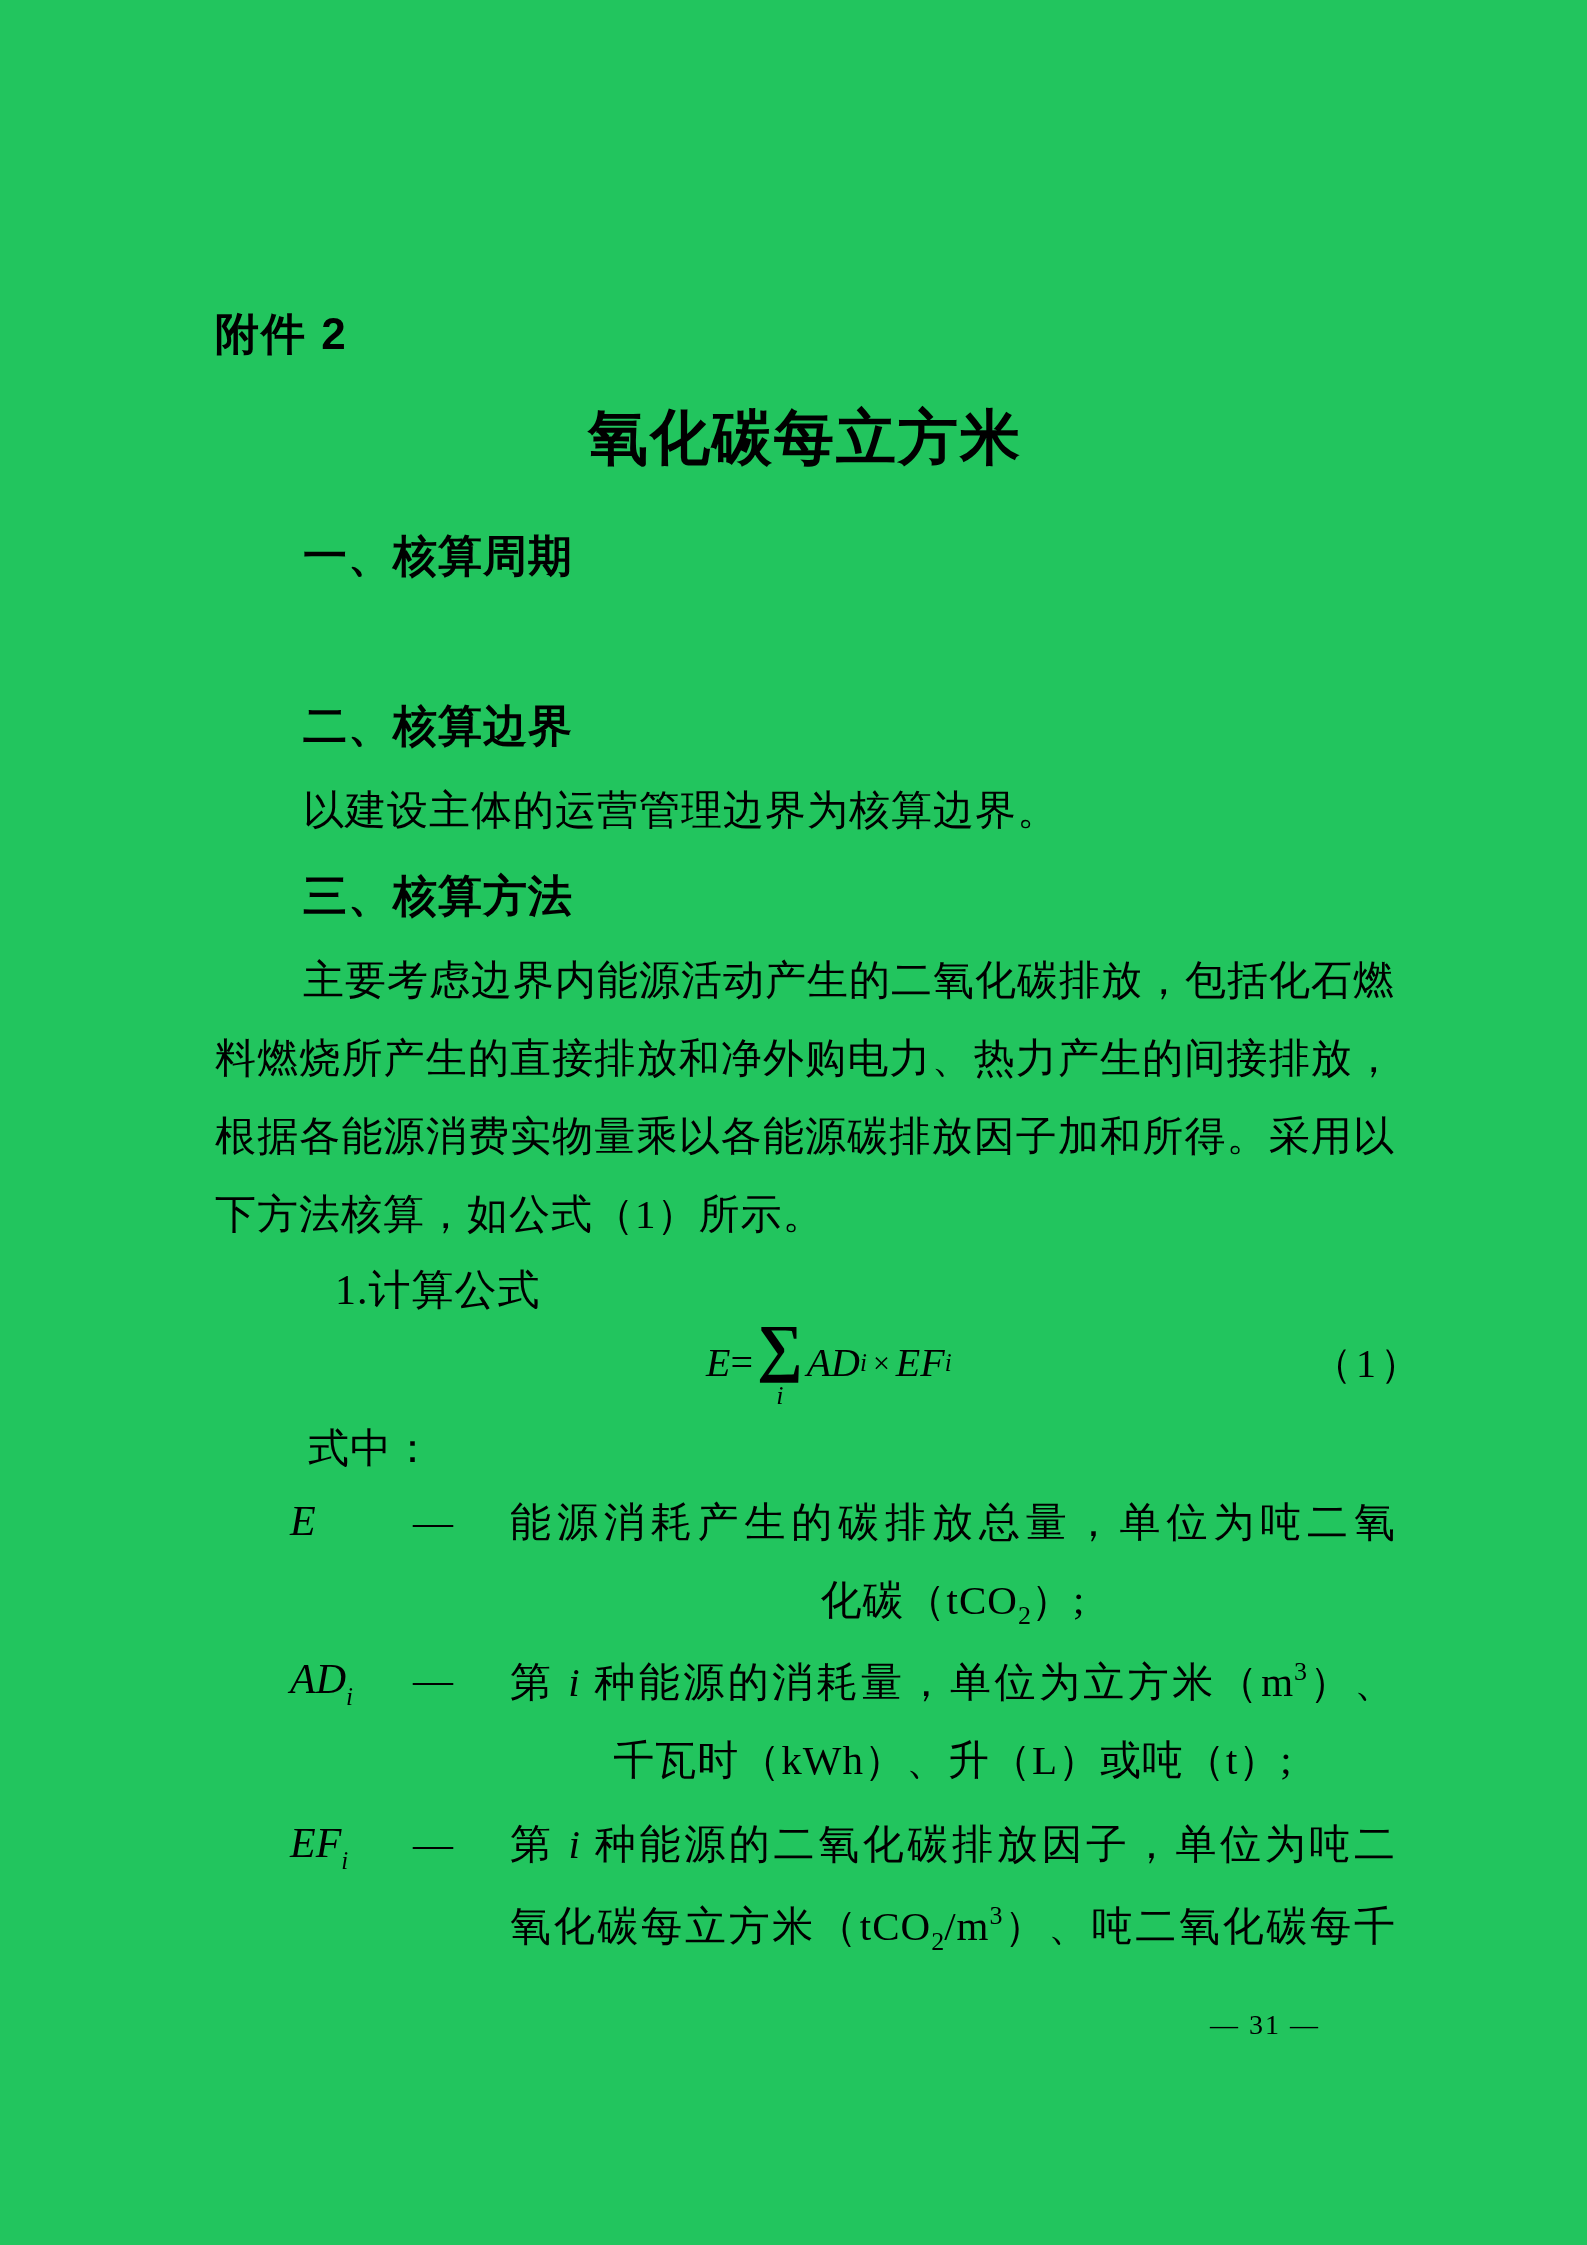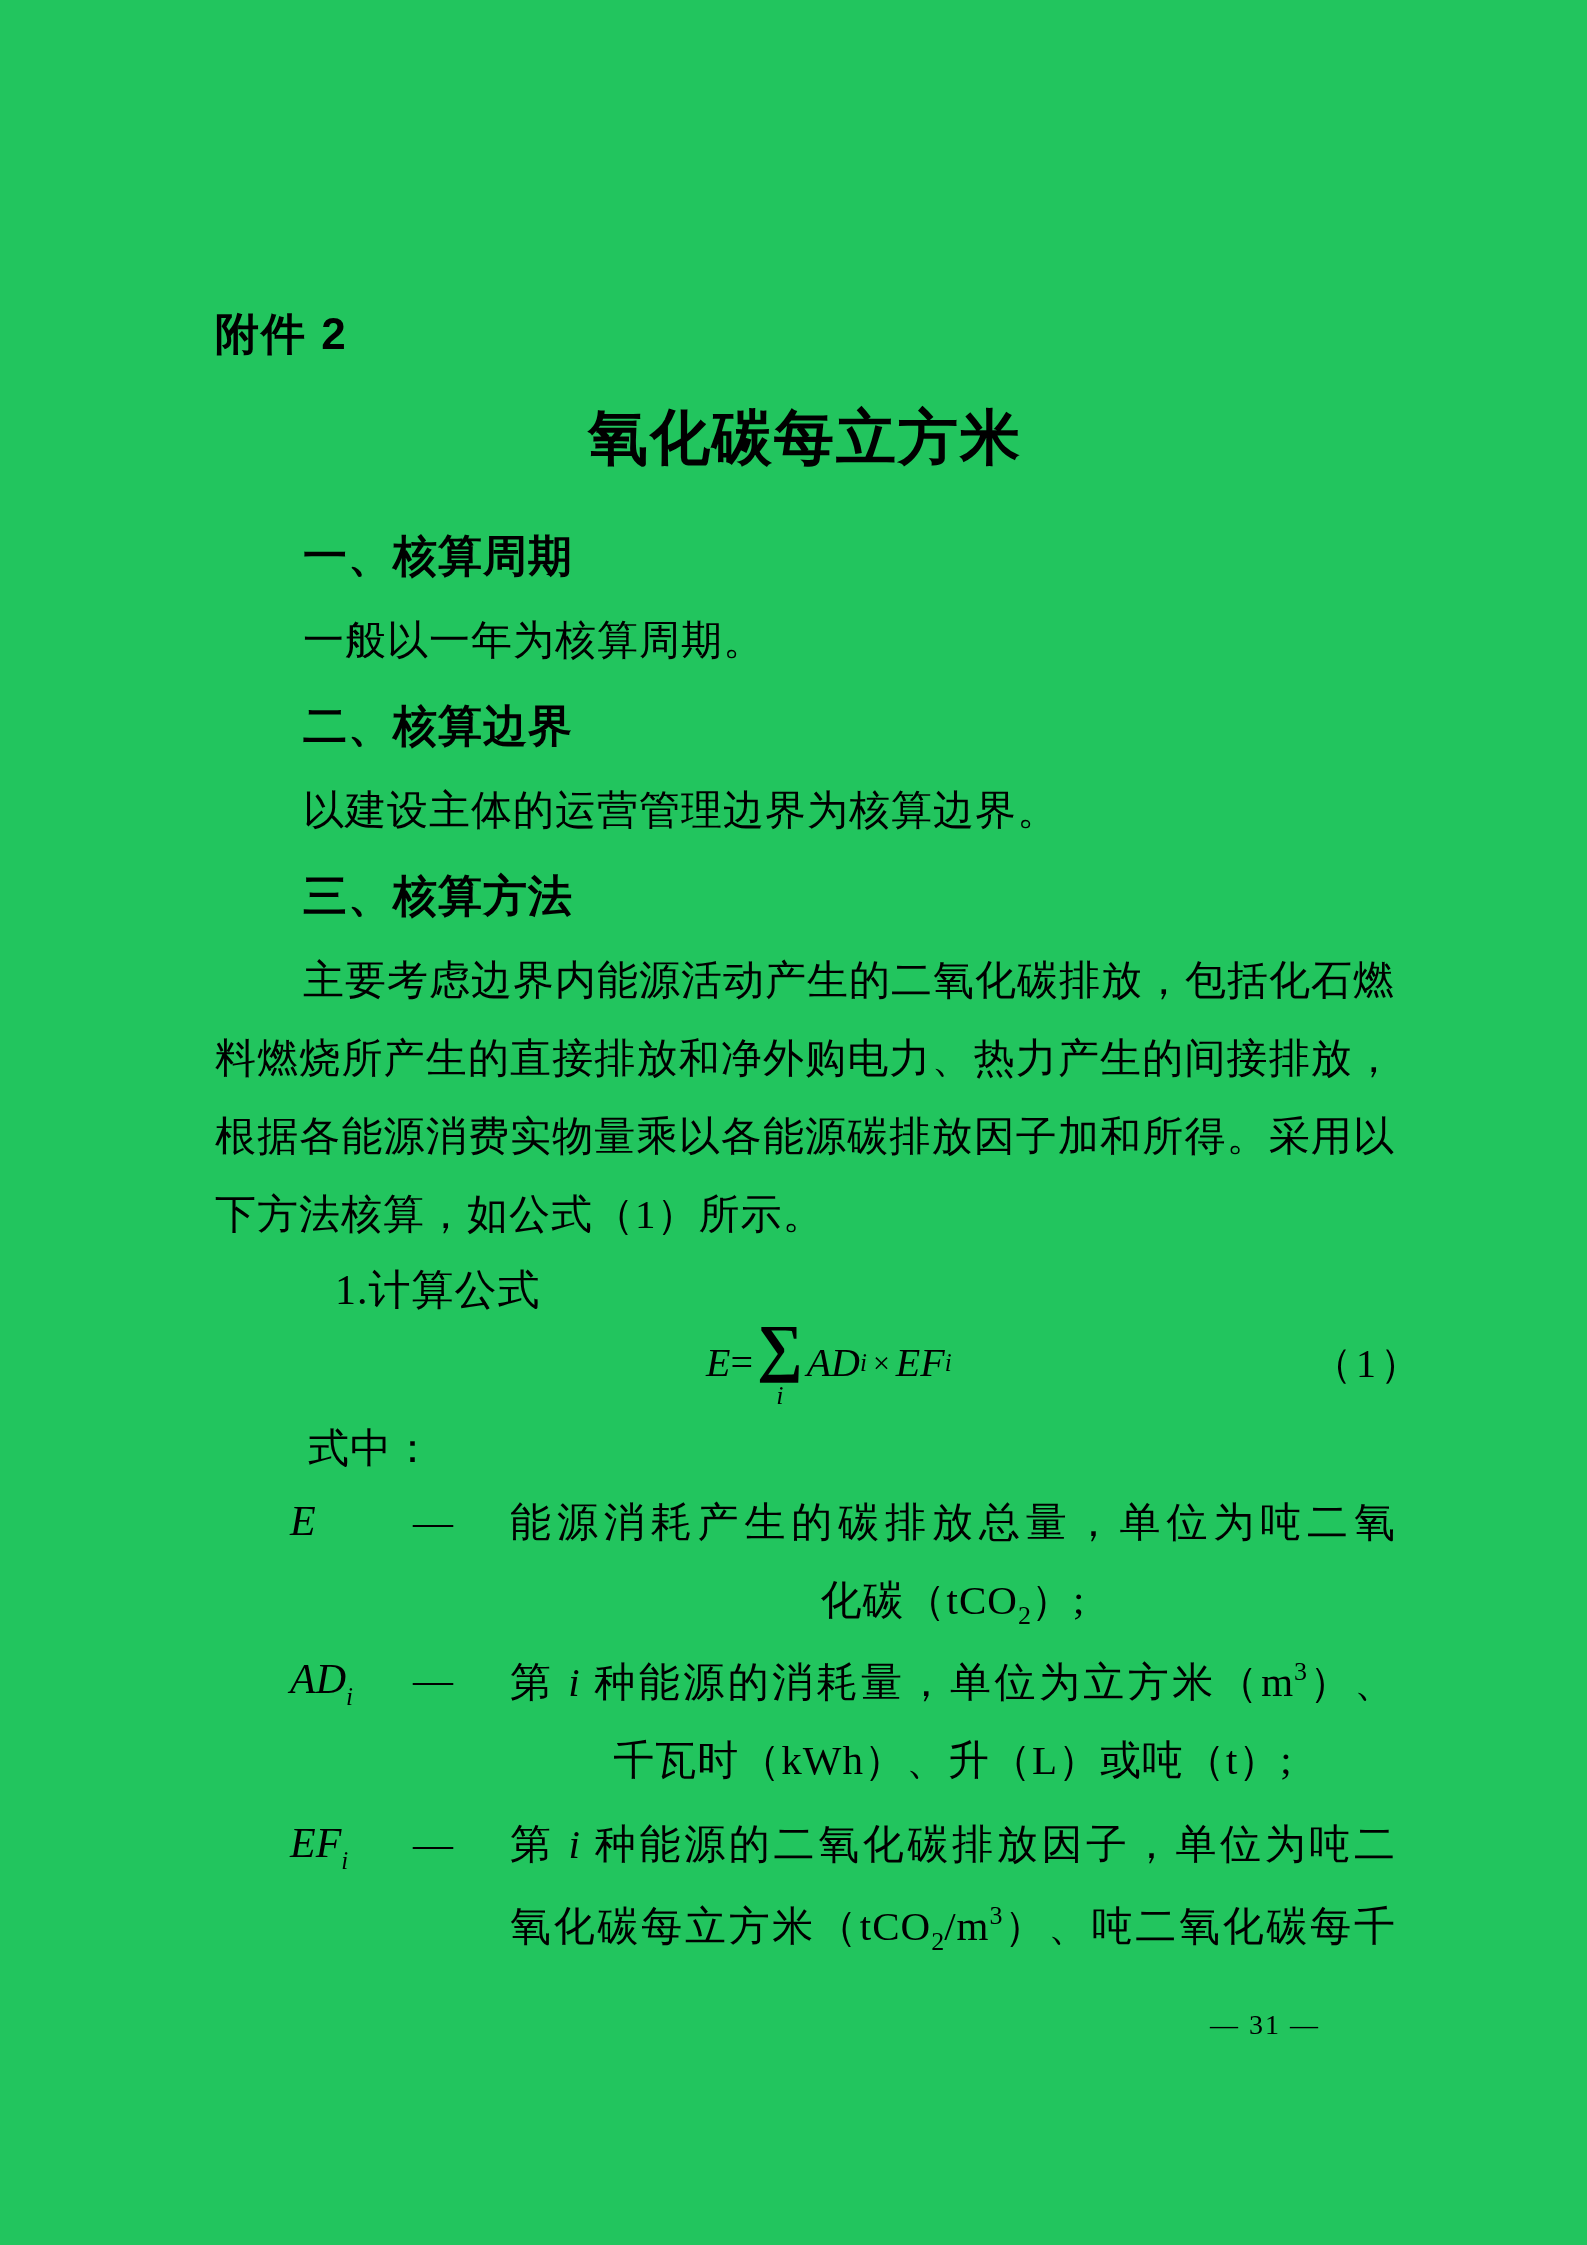--- a/index.html
+++ b/index.html
@@ -66,21 +66,20 @@
 </head>
 <body>
 
 <div class="page">
 
   <div class="abs attach sans">附件 2</div>
 
   <div class="abs doc-title">氧化碳每立方米</div>
 
   <div class="abs h-sec sans" style="top:530px">一、核算周期</div>
-  <div class="abs body-line nowrap" style="left:303px;top:616px">一般以一年为核算周期。</div>
 
   <div class="abs h-sec sans" style="top:700px">二、核算边界</div>
   <div class="abs body-line nowrap" style="left:303px;top:786px">以建设主体的运营管理边界为核算边界。</div>
 
   <div class="abs h-sec sans" style="top:870px">三、核算方法</div>
 
   <div class="abs body-line just indent-line" style="top:956px">主要考虑边界内能源活动产生的二氧化碳排放，包括化石燃</div>
   <div class="abs body-line just full-line" style="top:1112px">根据各能源消费实物量乘以各能源碳排放因子加和所得。采用以</div>
   <div class="abs body-line just full-line" style="top:1034px">料燃烧所产生的直接排放和净外购电力、热力产生的间接排放，</div>
   <div class="abs body-line nowrap" style="left:215px;top:1190px">下方法核算，如公式（1）所示。</div>

